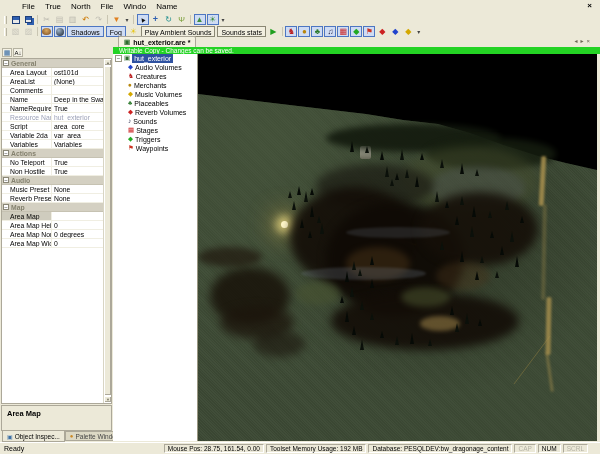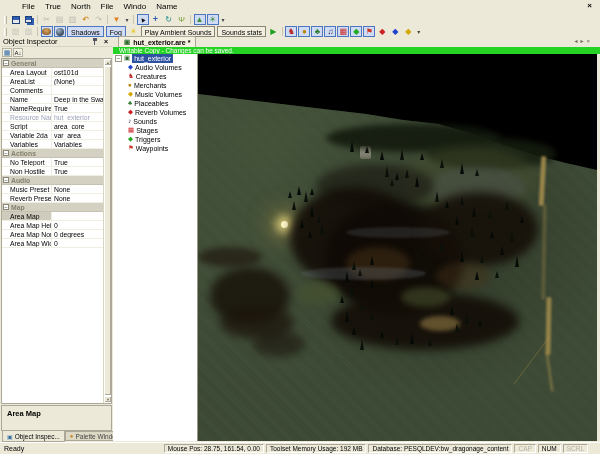--- a/index.html
+++ b/index.html
@@ -275,25 +275,20 @@
         <span class="tb">
           <i class="g" style="color: rgb(212, 168, 0);">◆</i>
         </span>
         <span class="tb dd">
           <i class="g" style="color: rgb(68, 68, 68);">▾</i>
         </span>
     </span>
   </div>
 
   <div class="dock">
-    <div class="dock-header">
-      <span class="title">Object Inspector</span>
-      <span class="pin"></span>
-      <span class="dock-close">×</span>
-    </div>
     <div class="dock-tools">
       <span class="mini-btn first">
           <i class="g">▦</i>
         </span>
       <span class="mini-btn">
           <i class="g">A↓</i>
         </span>
     </div>
     <div class="propgrid">
       <div class="pg-rows">

